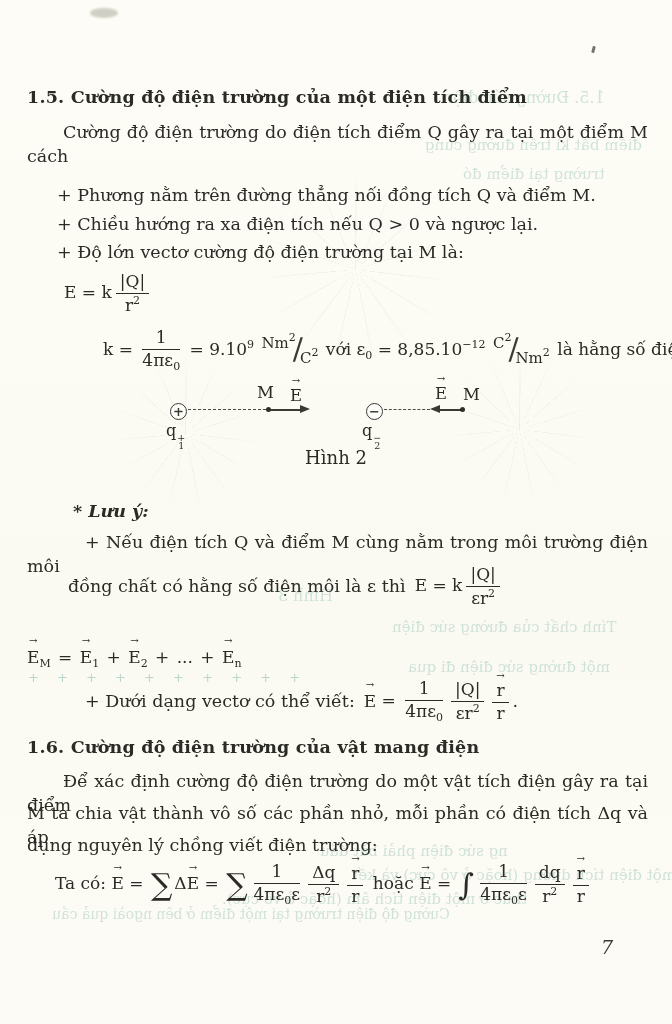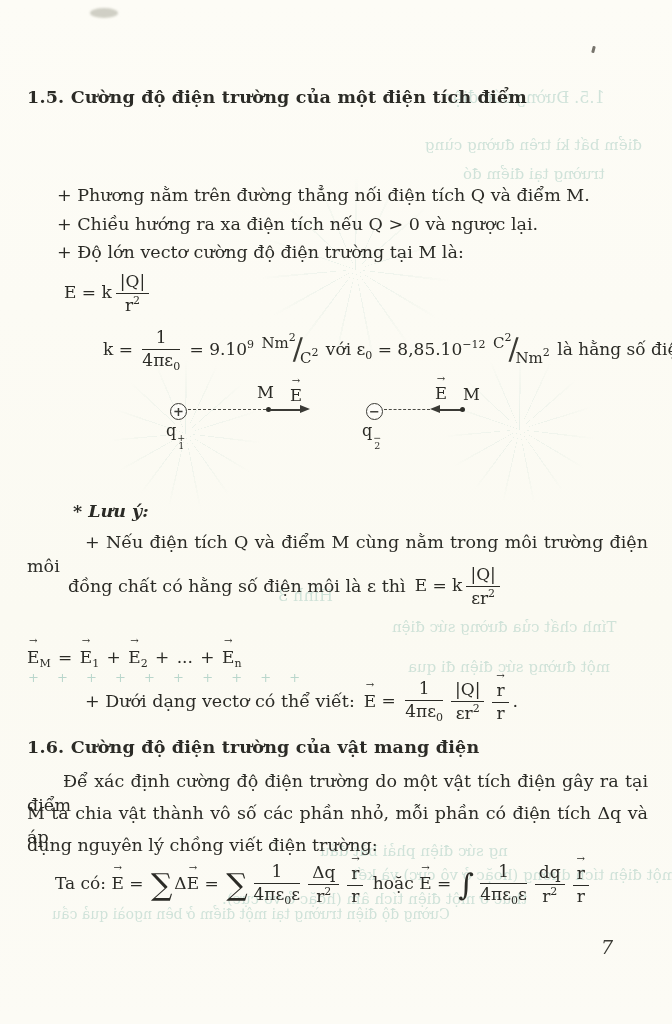--- a/index.html
+++ b/index.html
@@ -83,22 +83,23 @@
   <div class="ghost" style="left:392px;top:618px;">Tính chất của đường sức điện</div>
   <div class="ghost" style="left:408px;top:658px;">một đường sức điện đi qua</div>
   <div class="ghost-plus" style="left:28px;top:670px;">+ + + + + + + + + +</div>
   <div class="ghost" style="left:320px;top:842px;">ng sức điện phải bắt đầu</div>
   <div class="ghost" style="left:352px;top:866px;">từ một điện tích dương (hoặc ở vô cực) và kết</div>
   <div class="ghost" style="left:222px;top:890px;">thúc ở một điện tích âm (hoặc ở vô cực).</div>
   <div class="ghost" style="left:52px;top:906px;font-size:14px;">Cường độ điện trường tại một điểm ở bên ngoài quả cầu</div>
 
   <div class="tline heading" style="top:86px;">1.5. Cường độ điện trường của một điện tích điểm</div>
 
+  <div class="tline just" style="top:121px;text-indent:36px;">Cường độ điện trường do điện tích điểm Q gây ra tại một điểm M cách</div>
 
-  <div class="tline nowrap" style="left:57px;top:184px;">+ Phương nằm trên đường thẳng nối điện tích Q và điểm M.</div>
+  <div class="tline nowrap" style="left:57px;top:184px;">+ Phương nằm trên đường thẳng nối đồng tích Q và điểm M.</div>
   <div class="tline nowrap" style="left:57px;top:213px;">+ Chiều hướng ra xa điện tích nếu Q &gt; 0 và ngược lại.</div>
   <div class="tline nowrap" style="left:57px;top:241px;">+ Độ lớn vectơ cường độ điện trường tại M là:</div>
 
   <div class="formula" style="left:64px;top:272px;">E = k<span class="frac"><span class="fnum">|Q|</span><span class="fden">r<span class="msup">2</span></span></span></div>
   <div class="formula" style="left:103px;top:328px;">k = <span class="frac"><span class="fnum">1</span><span class="fden">4πε<span class="msub">0</span></span></span> = 9.10<span class="msup">9</span> <span class="sfrac">
         <span class="sfn">Nm<span class="msup">2</span></span>
         <span class="sfs">∕</span>
         <span class="sfd">C<span class="msup">2</span></span>
       </span>  với  ε<span class="msub">0</span> = 8,85.10<span class="msup">−12</span> <span class="sfrac">
         <span class="sfn">C<span class="msup">2</span></span>
@@ -125,20 +126,21 @@
           <span>−</span>
           <span>2</span>
         </span></span>
     <div class="dash" style="left:384px;top:28px;width:46px;"></div>
     <div class="ahead-l" style="left:430px;top:24px;"></div>
     <div class="sline" style="left:438px;top:27.5px;width:25px;"></div>
     <div class="dot" style="left:460px;top:26px;"></div>
     <span class="figlabel vec" style="left:435px;top:2px;"><span class="vec-arrow">→</span><span>E</span></span>
     <span class="figlabel" style="left:463px;top:4px;">M</span>
   </div>
+  <div class="caption">Hình 2</div>
 
   <div class="tline nowrap boldital" style="left:73px;top:500px;">* Lưu ý:</div>
 
   <div class="tline just" style="top:531px;text-indent:58px;">+ Nếu điện tích Q và điểm M cùng nằm trong môi trường điện môi</div>
   <div class="tline nowrap flexline" style="top:563px;height:48px;margin-left:41px;">
     <span class="pre">đồng chất có hằng số điện môi là ε thì</span>
     <span class="formula" style="position:static;">E = k<span class="frac"><span class="fnum">|Q|</span><span class="fden">εr<span class="msup">2</span></span></span></span>
   </div>
 
   <div class="tline nowrap flexline" style="top:641px;height:34px;word-spacing:2px;">

